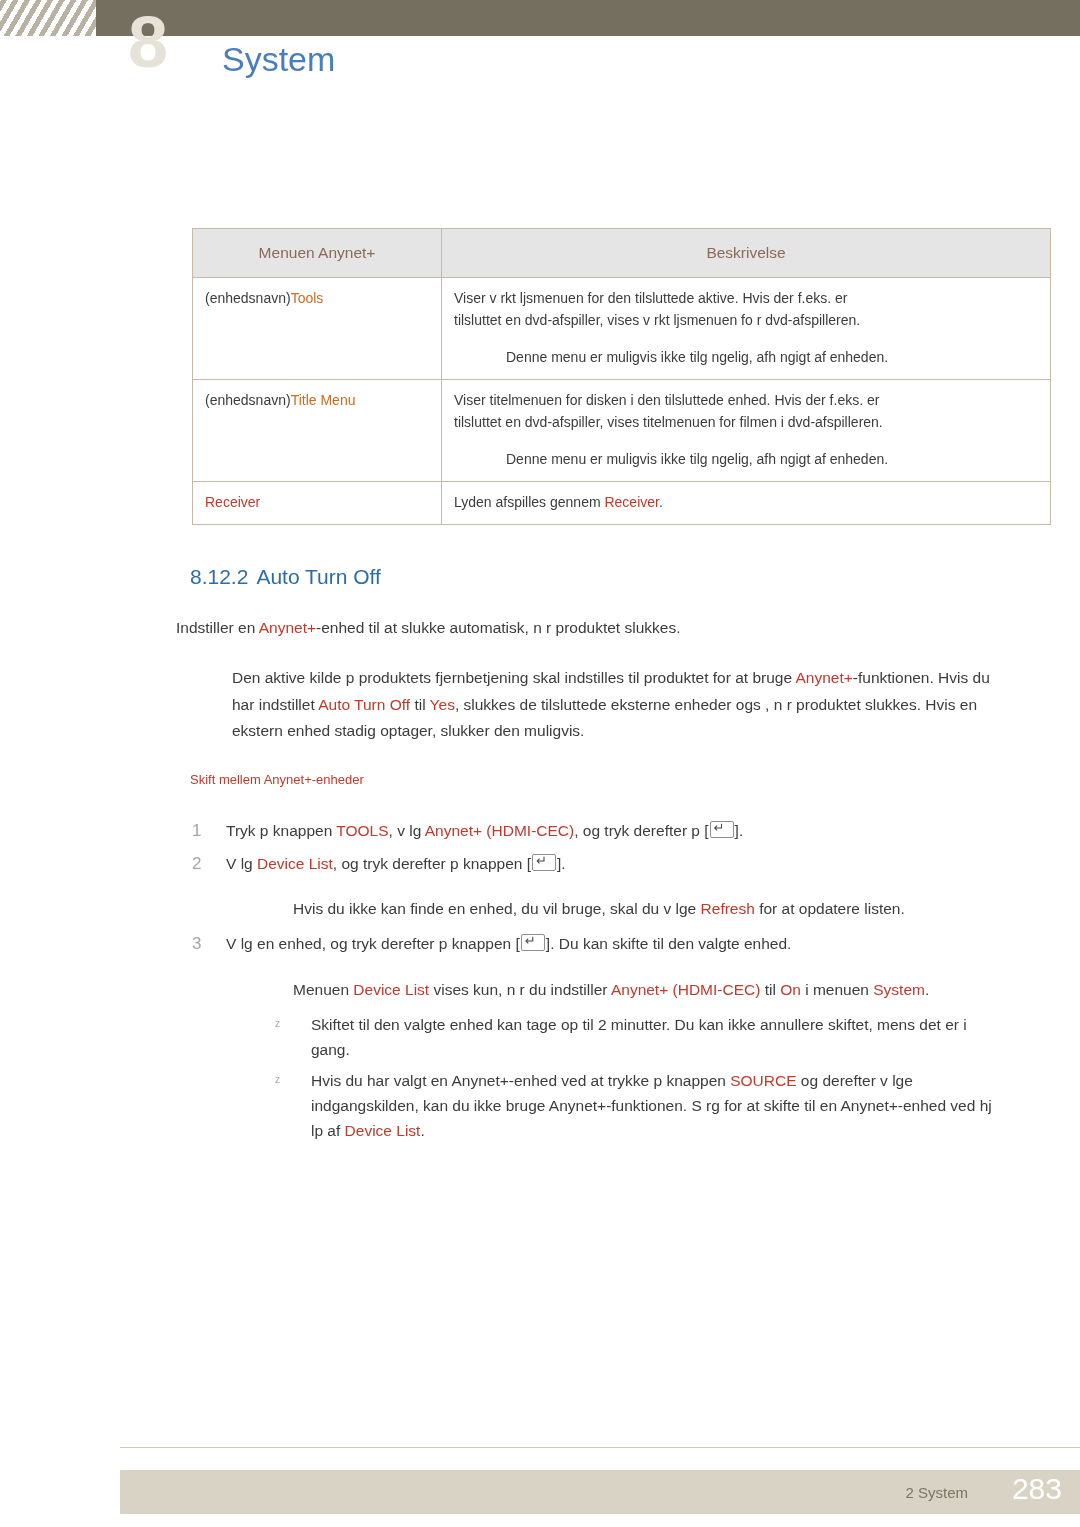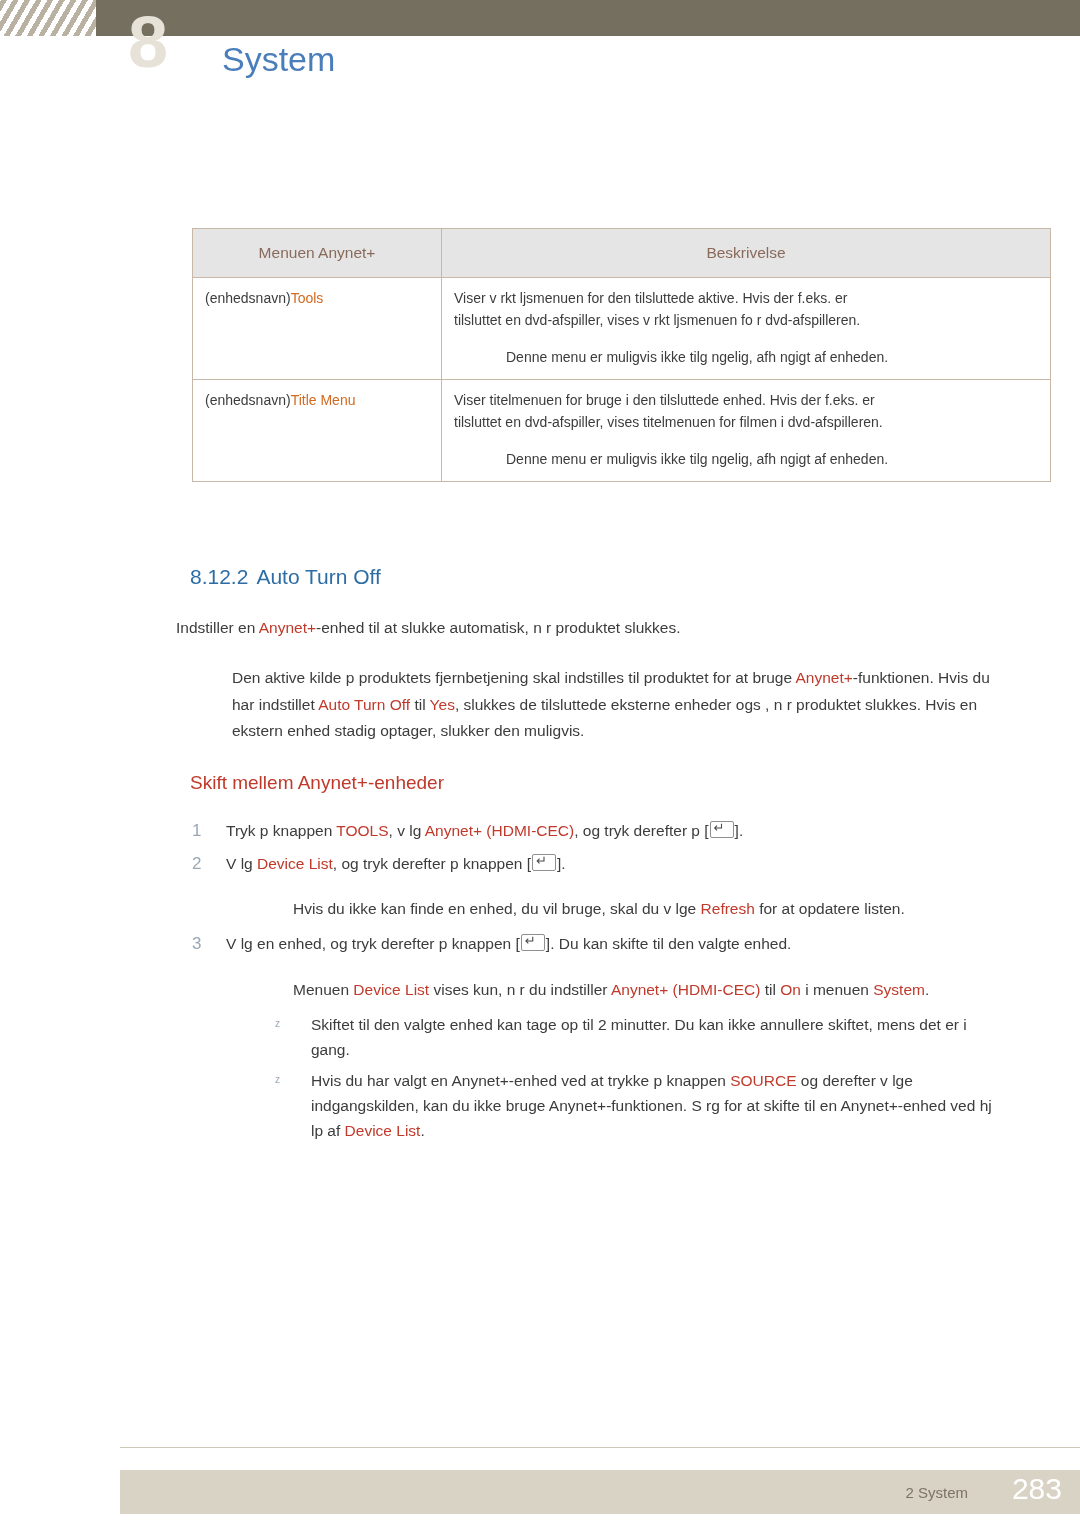--- a/index.html
+++ b/index.html
@@ -117,21 +117,21 @@
     left: 232px;
     width: 760px;
     font-size: 15.5px;
     line-height: 1.72;
   }
 
   .sub-heading {
     position: absolute;
     top: 772px;
     left: 190px;
-    font-size: 19px;
+    font-size: 13px;
     color: #c0392b;
   }
 
   
   .step {
     position: absolute;
     left: 192px;
     width: 808px;
     font-size: 15.5px;
     line-height: 1.6;
@@ -266,23 +266,29 @@
           <div>Viser v rkt ljsmenuen for den tilsluttede aktive. Hvis der f.eks. er</div>
           <div>tilsluttet en dvd-afspiller, vises v rkt ljsmenuen fo r dvd-afspilleren.</div>
           <div class="cell-sub">Denne menu er muligvis ikke tilg ngelig, afh ngigt af enheden.</div>
         </td>
       </tr>
       <tr>
         <td class="col-a cell-dev">
           <span>(enhedsnavn)</span><span class="kw-org">Title Menu</span>
         </td>
         <td class="col-b">
-          <div>Viser titelmenuen for bruge i den tilsluttede enhed. Hvis der f.eks. er</div>
+          <div>Viser titelmenuen for disken i den tilsluttede enhed. Hvis der f.eks. er</div>
           <div>tilsluttet en dvd-afspiller, vises titelmenuen for filmen i dvd-afspilleren.</div>
           <div class="cell-sub">Denne menu er muligvis ikke tilg ngelig, afh ngigt af enheden.</div>
+        </td>
+      </tr>
+      <tr>
+        <td class="col-a receiver-left">Receiver</td>
+        <td class="col-b">
+          <span>Lyden afspilles gennem </span><span class="kw-red">Receiver</span><span>.</span>
         </td>
       </tr>
     </tbody>
   </table>
 </div>
 
 <div class="sec-heading">
   <span class="num">8.12.2</span><span>Auto Turn Off</span>
 </div>
 

